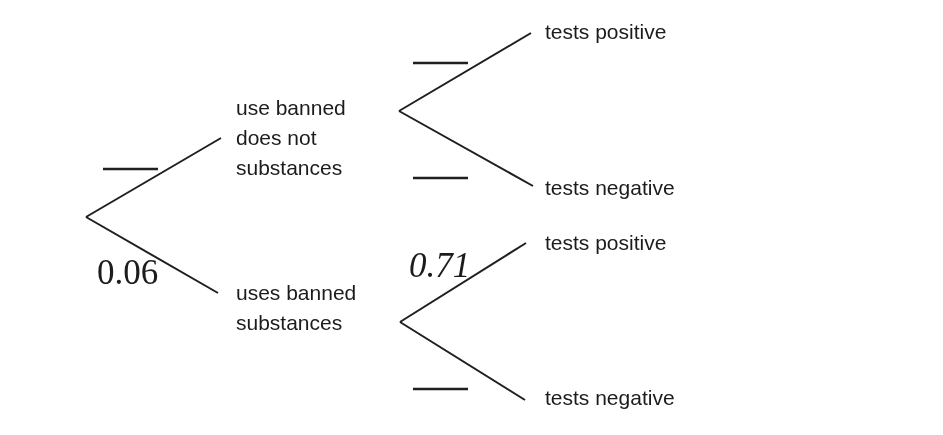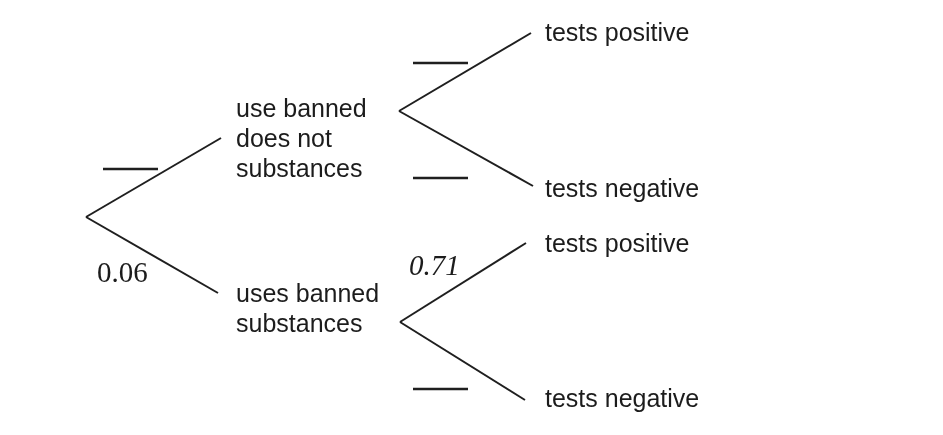--- a/index.html
+++ b/index.html
@@ -8,29 +8,29 @@
     width: 943px;
     height: 435px;
     background: #ffffff;
     font-family: "Liberation Sans", sans-serif;
     color: #1c1c1c;
     overflow: hidden;
   }
   .tree-svg { position: absolute; left: 0; top: 0; }
   .label {
     position: absolute;
-    font-size: 25px;
+    font-size: 21px;
     line-height: 30px;
     white-space: nowrap;
     color: #1c1c1c;
   }
   .prob {
     position: absolute;
     font-family: "Liberation Serif", serif;
-    font-size: 29px;
+    font-size: 35px;
     line-height: 29px;
     white-space: nowrap;
     color: #1c1c1c;
   }
   
   .lbl-not-user   { left: 236px; top: 93px;  }
   .lbl-user       { left: 236px; top: 278px; }
   
   .lbl-nu-pos     { left: 545px; top: 17px;  }
   .lbl-nu-neg     { left: 545px; top: 173px; }

